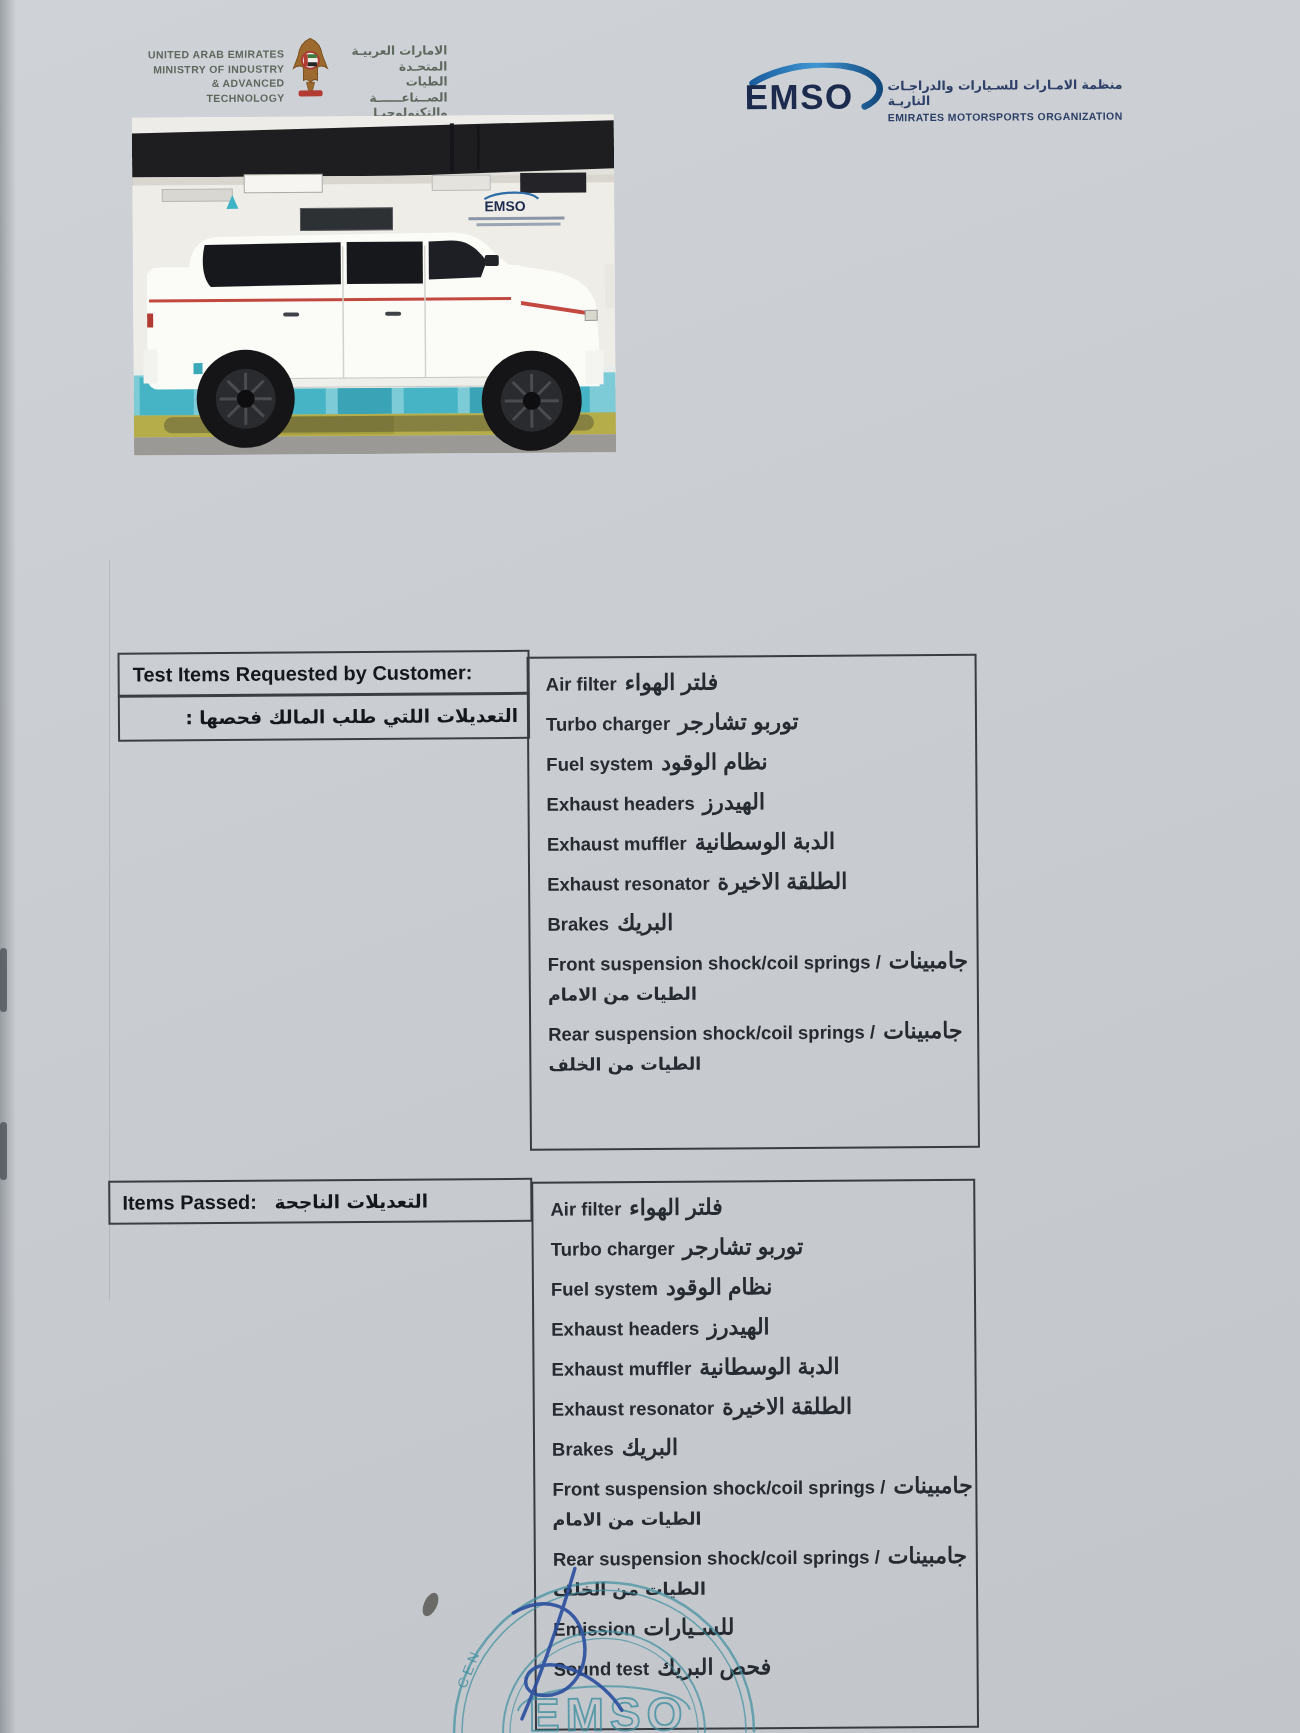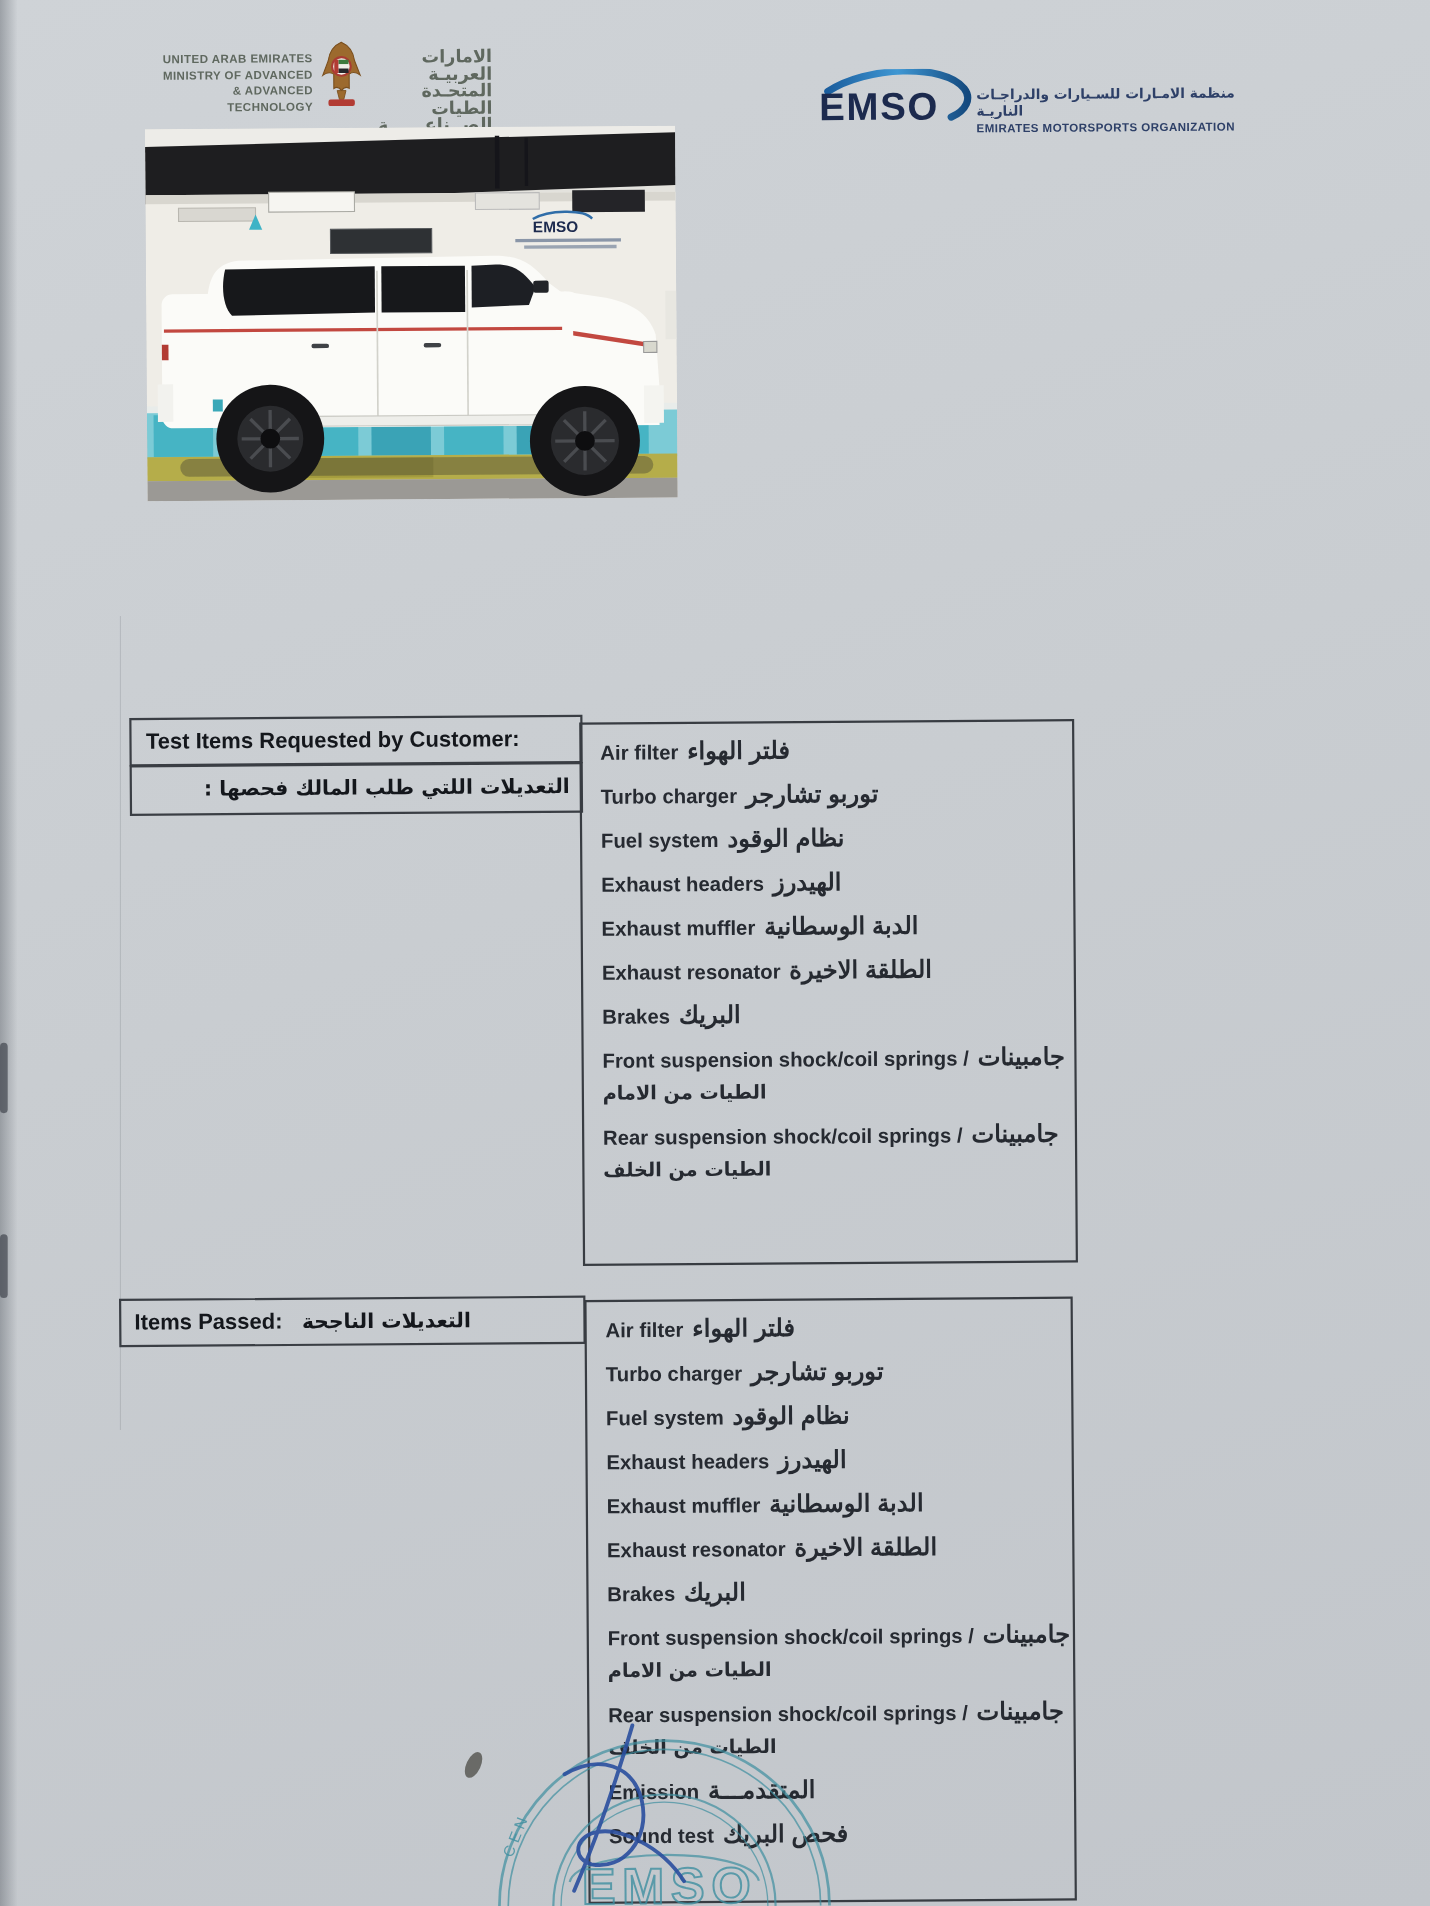--- a/index.html
+++ b/index.html
@@ -14,21 +14,21 @@
   .sliver.s2{top:1122px;height:58px;}
   .blob{position:absolute;left:424px;top:1592px;width:13px;height:25px;background:#53524e;
         border-radius:50%;transform:rotate(25deg);opacity:.8;}
   .content{position:absolute;inset:0;transform:rotate(-0.4deg);}
 
   
   .ministry-en{position:absolute;left:138px;top:44px;width:152px;text-align:right;
         font-size:10.5px;font-weight:bold;color:#5f685f;letter-spacing:.4px;line-height:14.5px;}
   .emblem{position:absolute;left:296px;top:34px;}
   .ministry-ar{position:absolute;left:341px;top:42px;width:112px;direction:rtl;
-        font-family:"DejaVu Sans",sans-serif;font-size:16px;font-weight:bold;color:#5f685f;line-height:15.5px;}
+        font-family:"DejaVu Sans",sans-serif;font-size:12px;font-weight:bold;color:#5f685f;line-height:15.5px;}
   .emso-logo{position:absolute;left:748px;top:64px;}
   .emso-name{position:absolute;left:893px;top:80px;color:#2e4068;width:240px;}
   .emso-name .ar{display:block;font-family:"DejaVu Sans",sans-serif;font-size:12.5px;font-weight:bold;
         direction:rtl;text-align:left;}
   .emso-name .en{display:block;font-size:10.5px;font-weight:bold;letter-spacing:.4px;margin-top:3px;}
 
   
   .photo{position:absolute;left:137px;top:114px;width:482px;height:338px;}
   .photo svg{display:block;}
 
@@ -58,21 +58,21 @@
   .stamp{position:absolute;left:420px;top:1560px;}
 </style>
 </head>
 <body>
 
 <div class="page">
   <div class="content">
 
     <div class="ministry-en">
       <div>UNITED ARAB EMIRATES</div>
-      <div>MINISTRY OF ADVANCED</div>
+      <div>MINISTRY OF INDUSTRY</div>
       <div>&amp; ADVANCED TECHNOLOGY</div>
     </div>
 
     <svg class="emblem" width="40" height="62" viewBox="0 0 40 62">
       <path d="M20 2 C13 5 9 11 8 19 L3 32 C7 29 10 29 13 31 L13 44 C16 42 18 43 20 46 C22 43 24 42 27 44 L27 31 C30 29 33 29 37 32 L32 19 C31 11 27 5 20 2 Z" fill="#9c6a2e" stroke="#7a4f1e" stroke-width="1"></path>
       <circle cx="20" cy="24" r="8.5" fill="#f4f2ec" stroke="#a93c33" stroke-width="2"></circle>
       <rect x="13.5" y="18" width="4" height="12" fill="#b23b33"></rect>
       <rect x="17.5" y="18" width="9" height="4" fill="#3d7a3e"></rect>
       <rect x="17.5" y="22" width="9" height="4" fill="#efefe9"></rect>
       <rect x="17.5" y="26" width="9" height="4" fill="#26262a"></rect>
@@ -274,21 +274,21 @@
 
         <div class="item">
           <span class="line1"><span class="en">Front suspension shock/coil springs /</span><span class="ar">جامبينات</span></span><span class="ar2">الطيات من الامام</span>
         </div>
 
         <div class="item">
           <span class="line1"><span class="en">Rear suspension shock/coil springs /</span><span class="ar">جامبينات</span></span><span class="ar2">الطيات من الخلف</span>
         </div>
 
         <div class="item">
-          <span class="line1"><span class="en">Emission</span><span class="ar">المتقدمـــة</span></span>
+          <span class="line1"><span class="en">Emission</span><span class="ar">للسـيارات</span></span>
         </div>
 
         <div class="item">
           <span class="line1"><span class="en">Sound test</span><span class="ar">فحص البريك</span></span>
         </div>
       </div>
 
     <svg class="stamp" width="350" height="173" viewBox="0 0 350 173">
       <g stroke="#3f8fa0" fill="none" opacity="0.7">
         <circle cx="178" cy="172" r="150" stroke-width="2.5"></circle>

